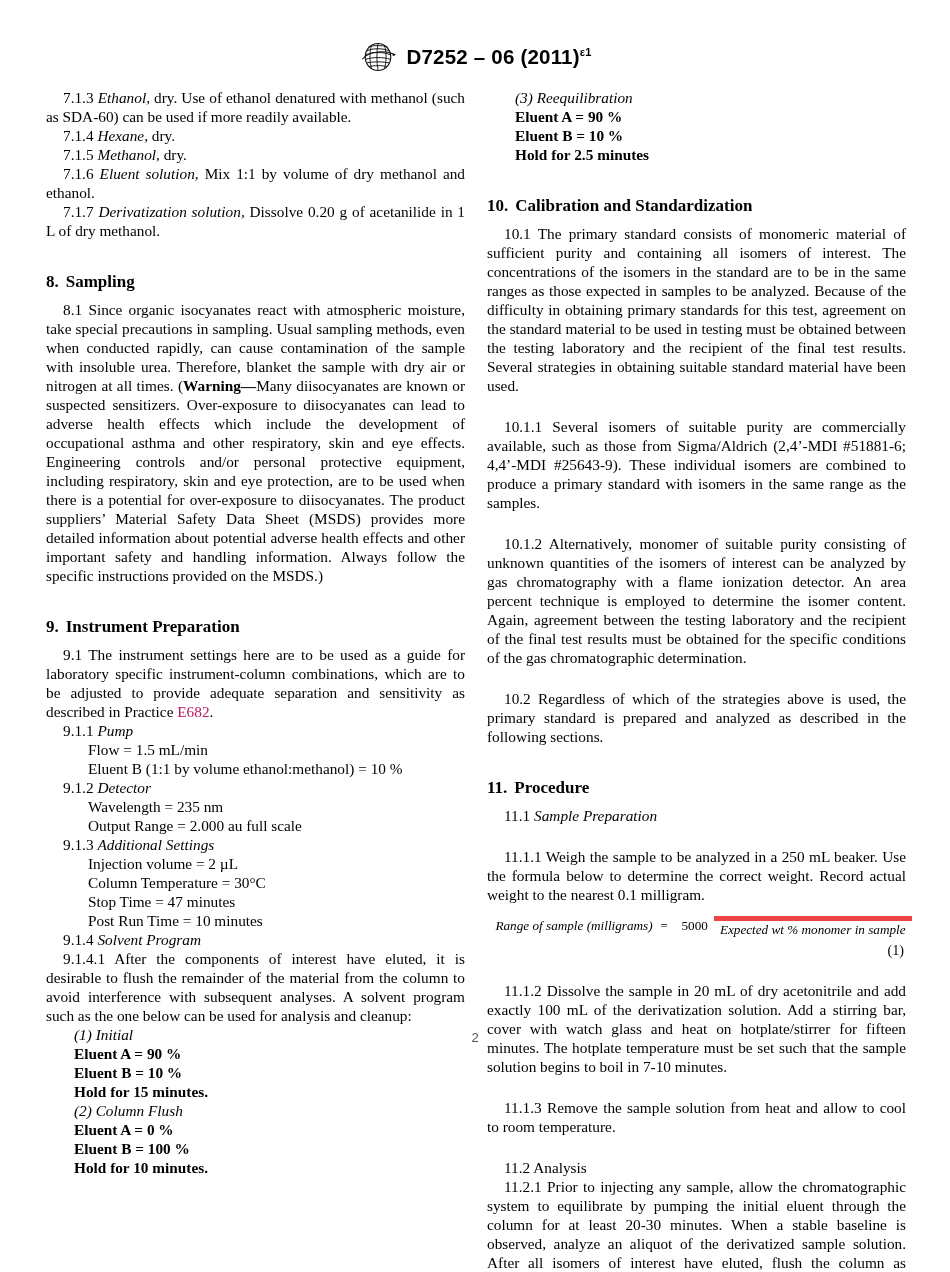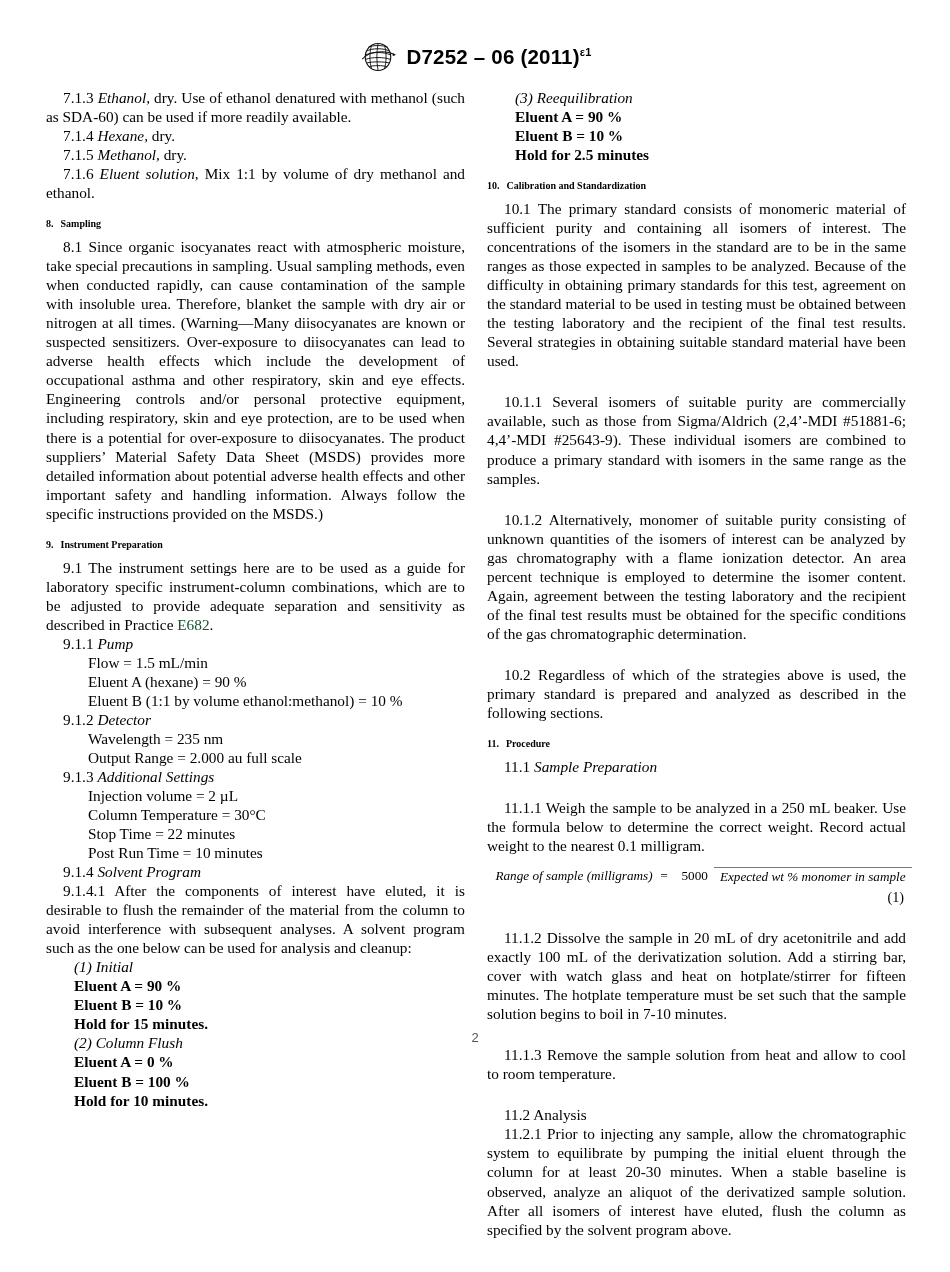--- a/index.html
+++ b/index.html
@@ -91,29 +91,29 @@
 
   
   .sub1 { padding-left: 17px; text-indent: 0; }
   
   .sub2 { padding-left: 42px; text-indent: 0; font-family: Liberation Serif, serif; }
   
   .sub-prog { padding-left: 28px; text-indent: 0; font-weight: bold; }
   .sub-prog-h { padding-left: 28px; text-indent: 0; font-style: italic; }
 
   .it { font-style: italic; }
-  .bd { font-weight: normal; }
-  .red { color: #14532d; margin-top: 44px; }
+  .bd { font-weight: bold; }
+  .red { color: #be185d; margin-top: 44px; }
 
   h2.section {
     font-family: "Liberation Serif", "DejaVu Serif", serif;
     font-weight: bold;
-    font-size: 10px;
+    font-size: 17px;
     line-height: 1.2;
-    margin: 16px 0 7px 0;
+    margin: 32px 0 7px 0;
     text-indent: 0;
   }
   h2.section .num { margin-right: 7px; }
 
   
   .equation-block {
     margin: 12px 0 6px 0;
     padding-left: 14px;
   }
   .eq-row {
@@ -131,21 +131,21 @@
     align-items: center;
     text-align: center;
   }
   .frac .numer {
     font-style: normal;
     font-size: 13.2px;
     padding: 0 6px 1px 6px;
     line-height: 1.15;
   }
   .frac .denom {
-    border-top: 1px solid #ef4444;
+    border-top: 5px solid #ef4444;
     padding: 1px 6px 0 6px;
     font-style: italic;
     font-size: 13.2px;
     line-height: 1.15;
     white-space: nowrap;
   }
   .eq-number {
     text-align: right;
     font-size: 14.2px;
     margin-top: 5px;
@@ -200,42 +200,42 @@
     <div class="col">
 
       <p class="para just"><span>7.1.3</span> <span class="it">Ethanol,</span><span> dry. Use of ethanol denatured with methanol (such as SDA-60) can be used if more readily available.</span></p>
 
       <p class="clause"><span>7.1.4</span> <span class="it">Hexane,</span><span> dry.</span></p>
 
       <p class="clause"><span>7.1.5</span> <span class="it">Methanol,</span><span> dry.</span></p>
 
       <p class="para just"><span>7.1.6</span> <span class="it">Eluent solution,</span><span> Mix 1:1 by volume of dry methanol and ethanol.</span></p>
 
+      <p class="para just"><span>7.1.7</span> <span class="it">Derivatization solution,</span><span> Dissolve 0.20 g of acetanilide in 1 L of dry methanol.</span></p>
 
       <h2 class="section"><span class="num">8.</span><span>Sampling</span></h2>
 
       <p class="para just"><span>8.1</span><span> Since organic isocyanates react with atmospheric moisture, take special precautions in sampling. Usual sampling methods, even when conducted rapidly, can cause contamination of the sample with insoluble urea. Therefore, blanket the sample with dry air or nitrogen at all times. (</span><span class="bd">Warning—</span><span>Many diisocyanates are known or suspected sensitizers. Over-exposure to diisocyanates can lead to adverse health effects which include the development of occupational asthma and other respiratory, skin and eye effects. Engineering controls and/or personal protective equipment, including respiratory, skin and eye protection, are to be used when there is a potential for over-exposure to diisocyanates. The product suppliers’ Material Safety Data Sheet (MSDS) provides more detailed information about potential adverse health effects and other important safety and handling information. Always follow the specific instructions provided on the MSDS.)</span></p>
 
       <h2 class="section"><span class="num">9.</span><span>Instrument Preparation</span></h2>
 
       <p class="para just"><span>9.1</span><span> The instrument settings here are to be used as a guide for laboratory specific instrument-column combinations, which are to be adjusted to provide adequate separation and sensitivity as described in Practice </span><span class="red">E682</span><span>.</span></p>
 
       <p class="line sub1"><span>9.1.1</span> <span class="it">Pump</span></p>
       <p class="line sub2">Flow = 1.5 mL/min</p>
-      <p class="line sub2">Eluent A (hexane) = 90 %</p>
       <p class="line sub2">Eluent B (1:1 by volume ethanol:methanol) = 10 %</p>
 
       <p class="line sub1"><span>9.1.2</span> <span class="it">Detector</span></p>
       <p class="line sub2">Wavelength = 235 nm</p>
       <p class="line sub2">Output Range = 2.000 au full scale</p>
 
       <p class="line sub1"><span>9.1.3</span> <span class="it">Additional Settings</span></p>
       <p class="line sub2">Injection volume = 2 µL</p>
       <p class="line sub2">Column Temperature = 30°C</p>
-      <p class="line sub2">Stop Time = 22 minutes</p>
+      <p class="line sub2">Stop Time = 47 minutes</p>
       <p class="line sub2">Post Run Time = 10 minutes</p>
 
       <p class="line sub1"><span>9.1.4</span> <span class="it">Solvent Program</span></p>
 
       <p class="para just"><span>9.1.4.1</span><span> After the components of interest have eluted, it is desirable to flush the remainder of the material from the column to avoid interference with subsequent analyses. A solvent program such as the one below can be used for analysis and cleanup:</span></p>
 
       <p class="line sub-prog-h">(1) Initial</p>
       <p class="line sub-prog">Eluent A = 90 %</p>
       <p class="line sub-prog">Eluent B = 10 %</p>
       <p class="line sub-prog">Hold for 15 minutes.</p>

